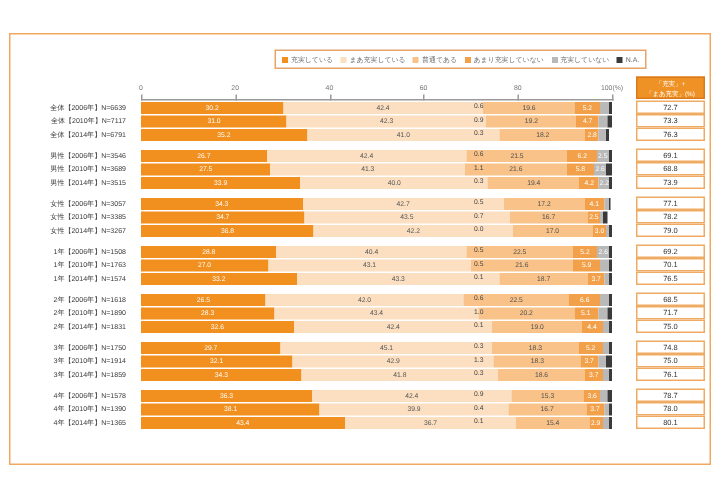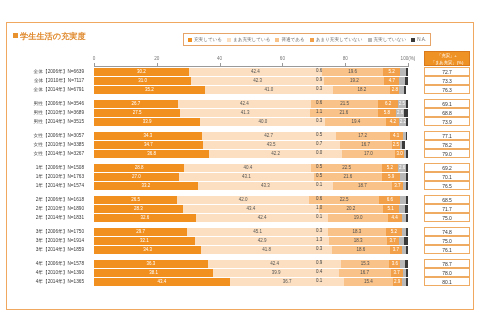--- a/index.html
+++ b/index.html
@@ -164,23 +164,20 @@
     background:#fff;
   }
 </style>
 </head>
 <body>
 
 <div id="frame">
 
   <div id="panel"></div>
 
-  <div id="title">
-    <span class="sq"></span><span id="title-text">学生生活の充実度</span>
-  </div>
 
   <div id="legend">
       <div class="leg-item">
         <span class="leg-sw" style="background: rgb(241, 143, 31);"></span>
         <span class="leg-tx">充実している</span>
       </div>
       <div class="leg-item">
         <span class="leg-sw" style="background: rgb(251, 223, 192);"></span>
         <span class="leg-tx">まあ充実している</span>
       </div>

